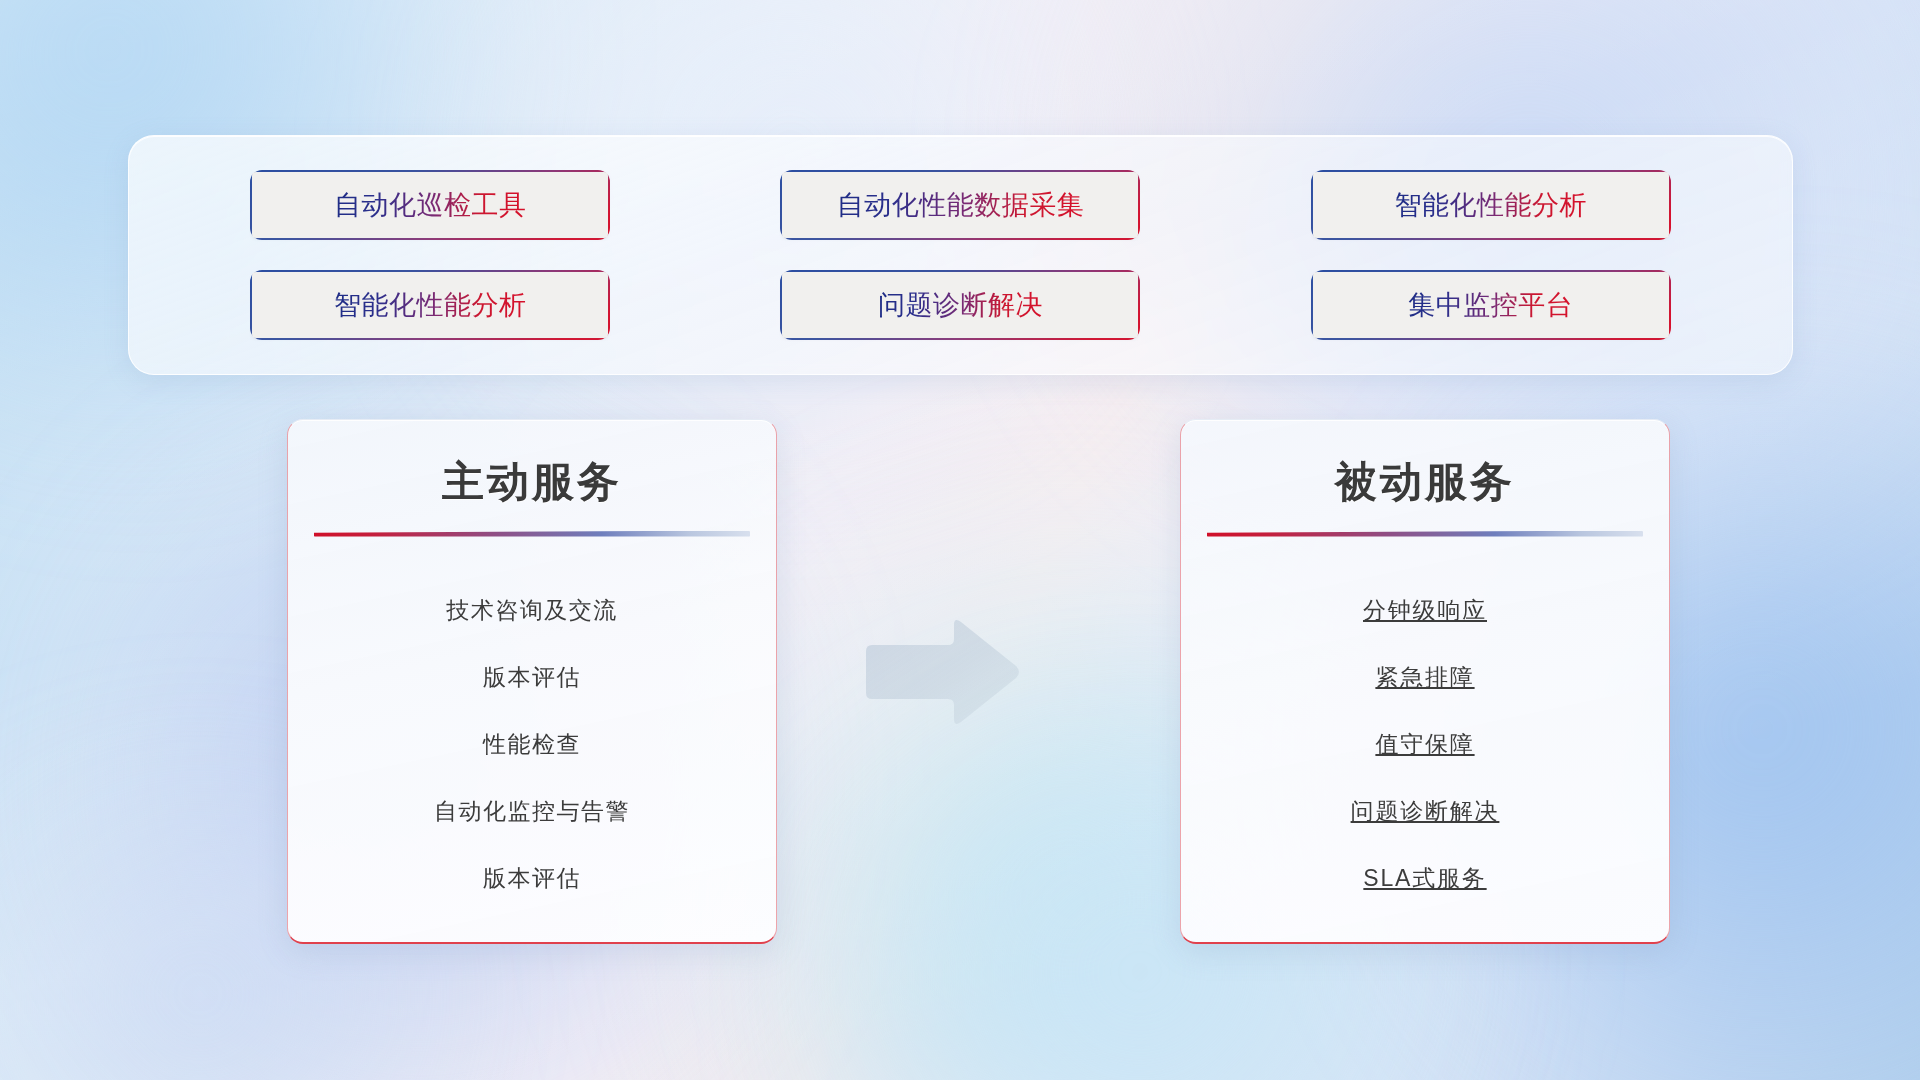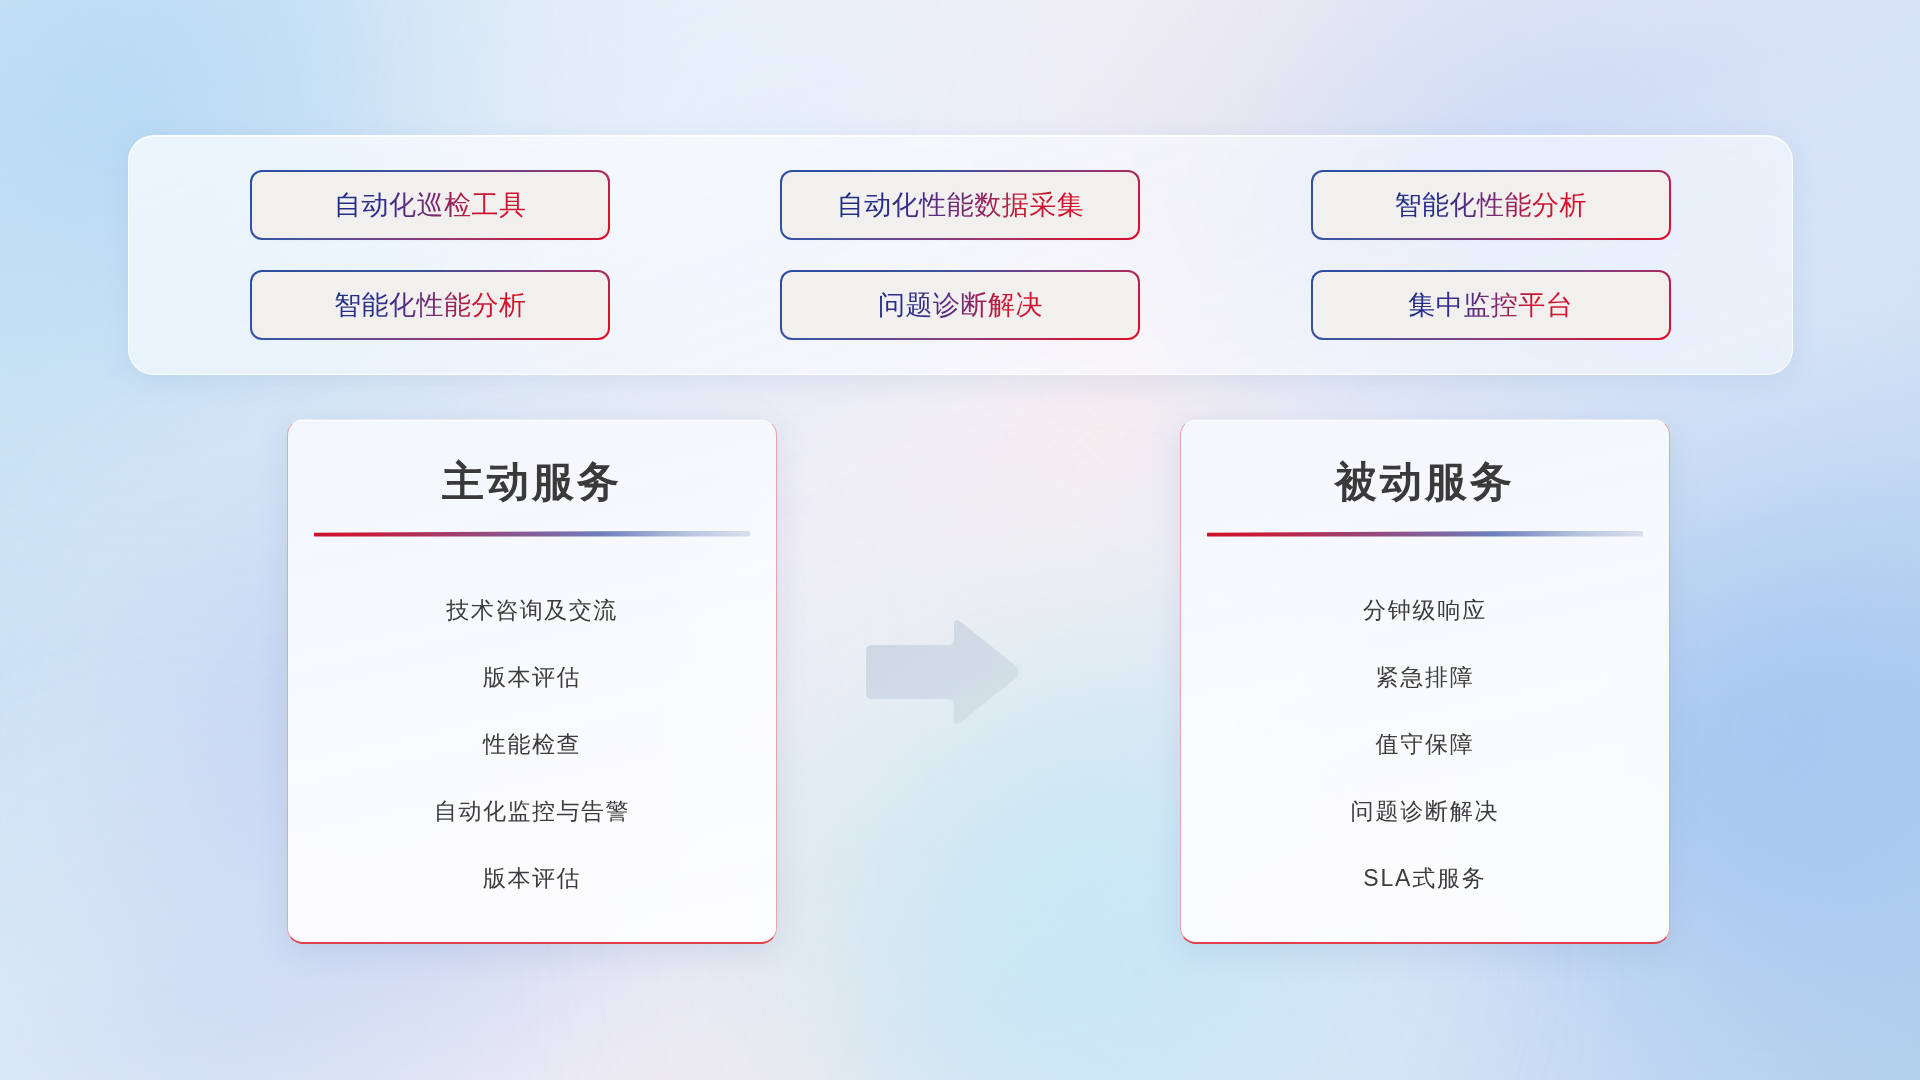--- a/index.html
+++ b/index.html
@@ -62,21 +62,21 @@
     grid-template-columns:repeat(3, 1fr);
     grid-template-rows:repeat(2, 1fr);
     align-items:center; justify-items:center;
     padding:22px 36px;
     gap:6px 0;
   }
 
   .pill {
     position:relative;
     width:356px; height:66px;
-    border-radius:18px;
+    border-radius:4px;
     display:flex; align-items:center; justify-content:center;
     background:#f1f0ee;
     box-shadow:0 1px 3px rgba(110,130,160,.14);
   }
   .pill::before {
     content:""; position:absolute; inset:-2px;
     border-radius:12px;
     background:linear-gradient(152deg, #2b4ea2 0%, #3a53a0 34%, #8e3878 62%, #d9102c 90%, #d9102c 100%);
     z-index:-1;
   }
@@ -120,21 +120,21 @@
     clip-path:polygon(0 38%, 100% 0, 100% 100%, 0 100%);
   }
   .card-list {
     margin-top:40px; width:100%;
     display:flex; flex-direction:column; align-items:center; gap:0;
   }
   .card-list .item {
     font-size:23px; color:#3c3c3c; letter-spacing:1.5px;
     line-height:1; padding:22px 0; white-space:nowrap;
   }
-  .card-right .card-list .item { letter-spacing:1.8px; }
+  .card-right .card-list .item { letter-spacing:1.8px;text-decoration:underline; }
 
   
   .arrow {
     position:absolute; left:862px; top:617px; width:160px; height:110px;
     z-index:3; opacity:.92;
   }
 </style>
 </head>
 <body>
 

